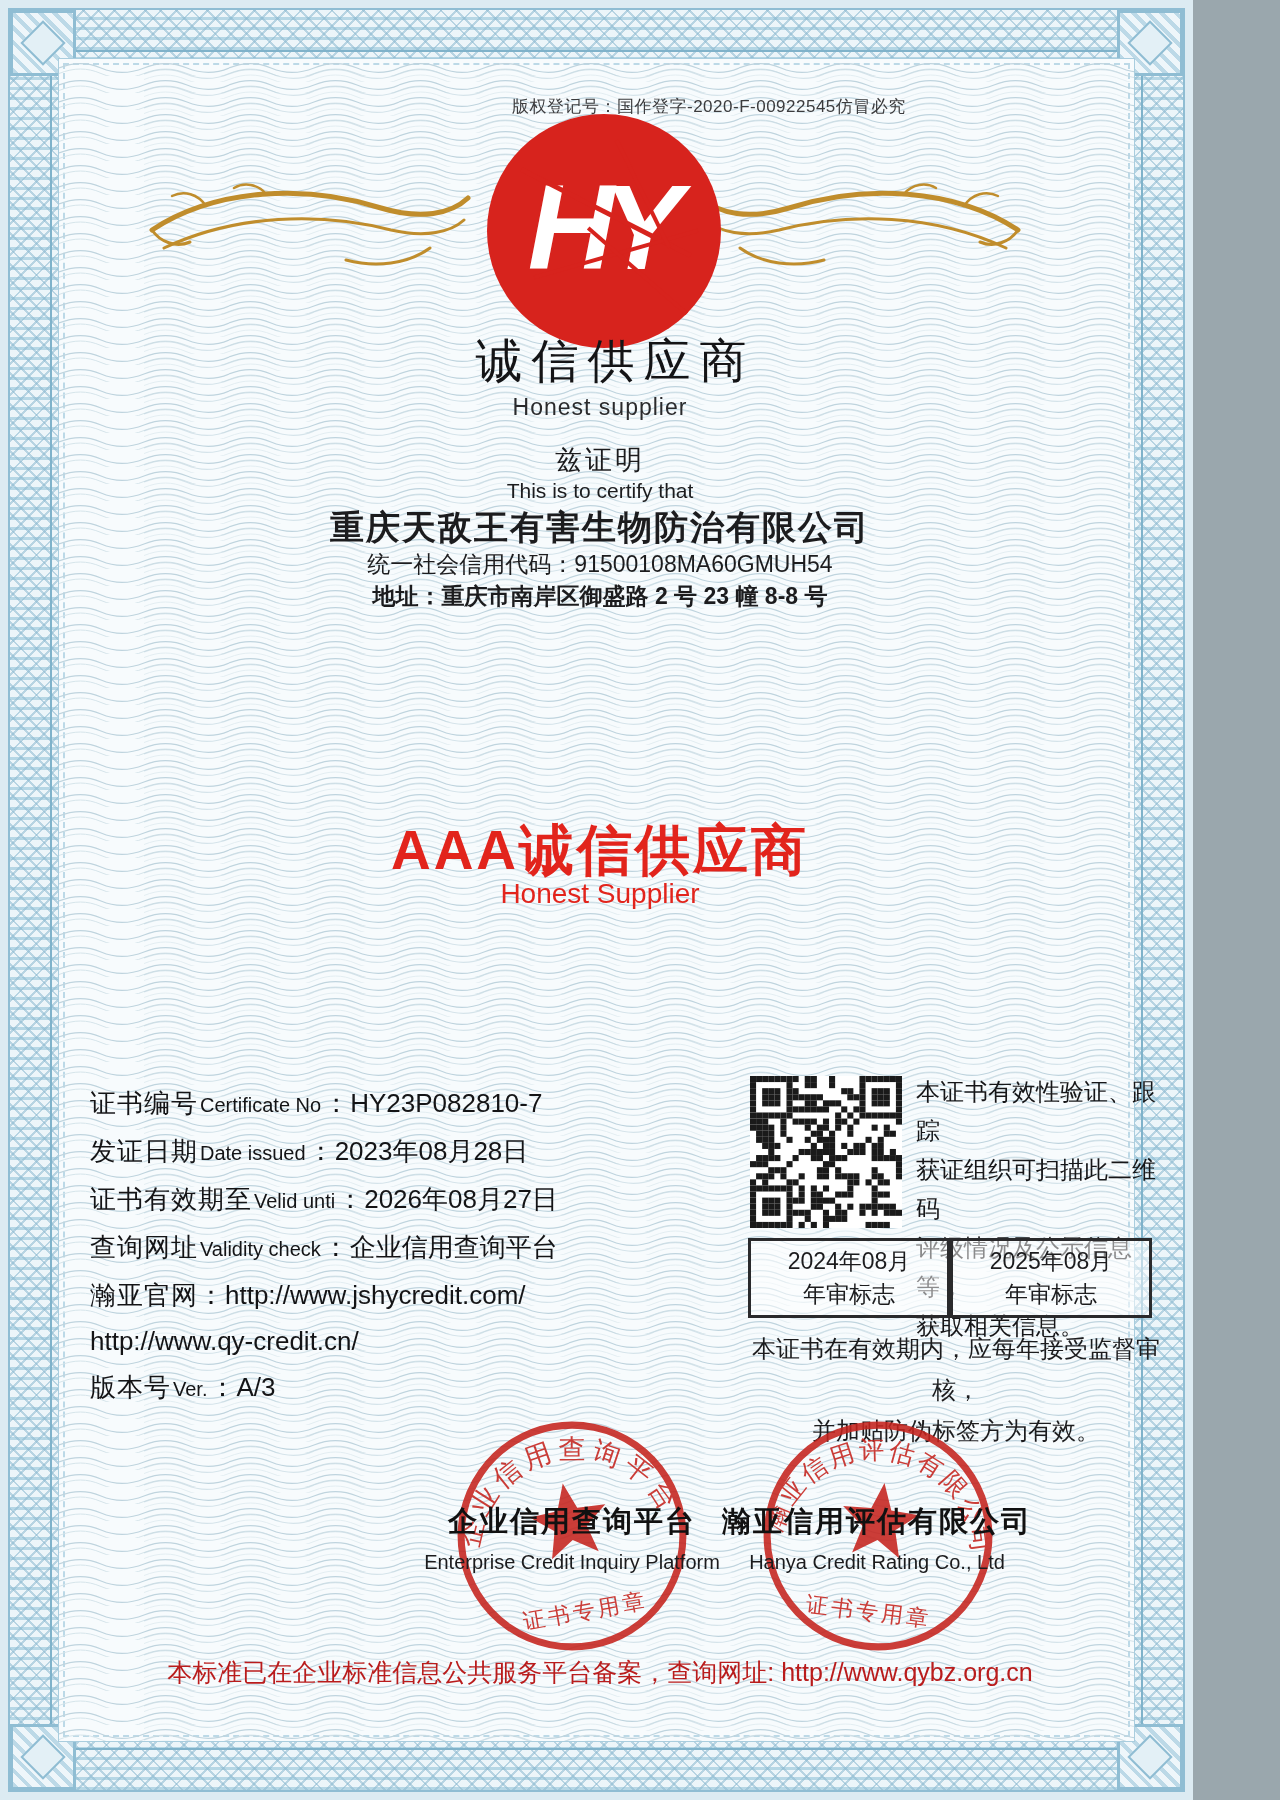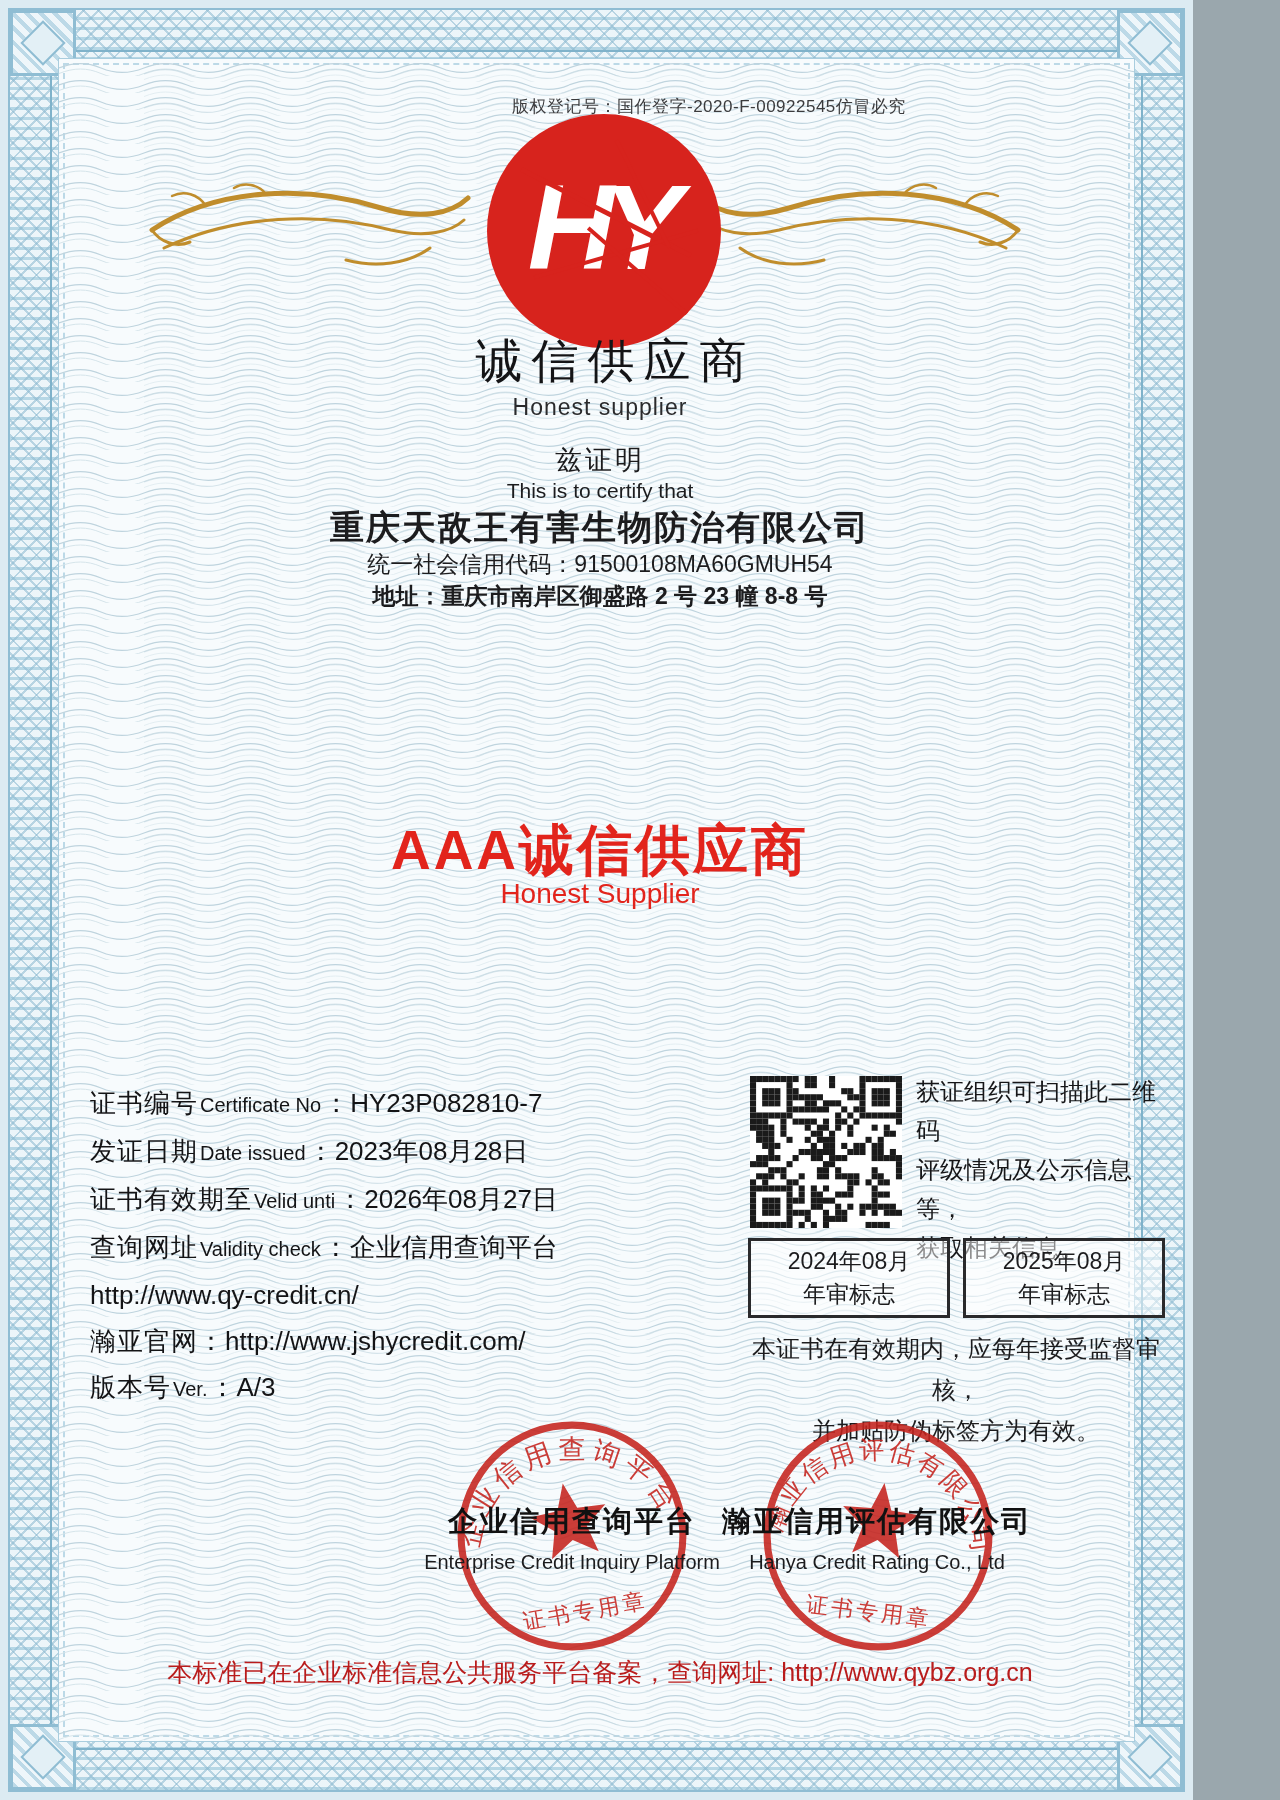--- a/index.html
+++ b/index.html
@@ -52,21 +52,21 @@
   .award-cn { top:814px; font-size:55px; font-weight:700; color:#e2241c; letter-spacing:3px; }
   .award-en { top:878px; font-size:28px; color:#e2241c; }
 
   .details { position:absolute; left:90px; top:1080px; font-size:26px; line-height:46px; color:#141416; }
   .drow .den { font-size:20px; margin:0 2px;text-align:right; }
   .drow .dcn { letter-spacing:1px; }
 
   .qr { position:absolute; left:750px; top:1076px; width:152px; height:152px; background:#ffffff; }
   .qrtext { position:absolute; left:916px; top:1072px; width:262px; font-size:24px; line-height:39px; color:#161618; }
 
-  .boxes { position:absolute; left:748px; top:1238px; display:flex; gap:13px; }
+  .boxes { position:absolute; left:748px; top:1238px; display:flex; gap:0; }
   .abox { width:202px; height:80px; border:3px solid #2a2a2c; background:rgba(255,255,255,.5);
           display:flex; flex-direction:column; align-items:center; justify-content:center;
           font-size:23px; line-height:33px; }
   .note { position:absolute; left:735px; top:1328px; width:442px; text-align:center; font-size:24px; line-height:41px; }
 
   .seal { position:absolute; width:252px; height:252px; opacity:.88; z-index:2; }
   .seal-left  { left:446px; top:1410px; transform:rotate(-10deg); }
   .seal-right { left:752px; top:1410px; transform:rotate(7deg); }
 
   .org { position:absolute; text-align:center; z-index:5; }
@@ -152,24 +152,24 @@
       <div class="drow">
         <span class="dcn">发证日期</span><span class="den">Date issued</span><span class="dcn">：</span><span class="dval">2023年08月28日</span>
       </div>
       <div class="drow">
         <span class="dcn">证书有效期至</span><span class="den">Velid unti</span><span class="dcn">：</span><span class="dval">2026年08月27日</span>
       </div>
       <div class="drow">
         <span class="dcn">查询网址</span><span class="den">Validity check</span><span class="dcn">：</span><span class="dval">企业信用查询平台</span>
       </div>
       <div class="drow">
+        <span class="dcn">瀚亚官网</span><span class="dcn">：</span><span class="dval">http://www.jshycredit.com/</span>
+      </div>
+      <div class="drow">
         <span class="dval">http://www.qy-credit.cn/</span>
-      </div>
-      <div class="drow">
-        <span class="dcn">瀚亚官网</span><span class="dcn">：</span><span class="dval">http://www.jshycredit.com/</span>
       </div>
       <div class="drow">
         <span class="dcn">版本号</span><span class="den">Ver.</span><span class="dcn">：</span><span class="dval">A/3</span>
       </div>
     </div>
 
     <svg class="qr" id="qr-svg" viewBox="0 0 25 25">
         <rect width="25" height="25" fill="#ffffff"></rect>
         <rect x="0" y="0" width="1" height="1" fill="#1a1a1a"></rect>
         <rect x="1" y="0" width="1" height="1" fill="#1a1a1a"></rect>
@@ -473,20 +473,21 @@
         <rect x="6" y="24" width="1" height="1" fill="#1a1a1a"></rect>
         <rect x="8" y="24" width="1" height="1" fill="#1a1a1a"></rect>
         <rect x="10" y="24" width="1" height="1" fill="#1a1a1a"></rect>
         <rect x="12" y="24" width="1" height="1" fill="#1a1a1a"></rect>
         <rect x="19" y="24" width="1" height="1" fill="#1a1a1a"></rect>
         <rect x="20" y="24" width="1" height="1" fill="#1a1a1a"></rect>
         <rect x="21" y="24" width="1" height="1" fill="#1a1a1a"></rect>
         <rect x="22" y="24" width="1" height="1" fill="#1a1a1a"></rect>
       </svg>
     <div class="qrtext">
+      <div>本证书有效性验证、跟踪</div>
       <div>获证组织可扫描此二维码</div>
       <div>评级情况及公示信息等，</div>
       <div>获取相关信息。</div>
     </div>
 
     <div class="boxes">
       <div class="abox">
         <div>2024年08月</div>
         <div>年审标志</div>
       </div>

